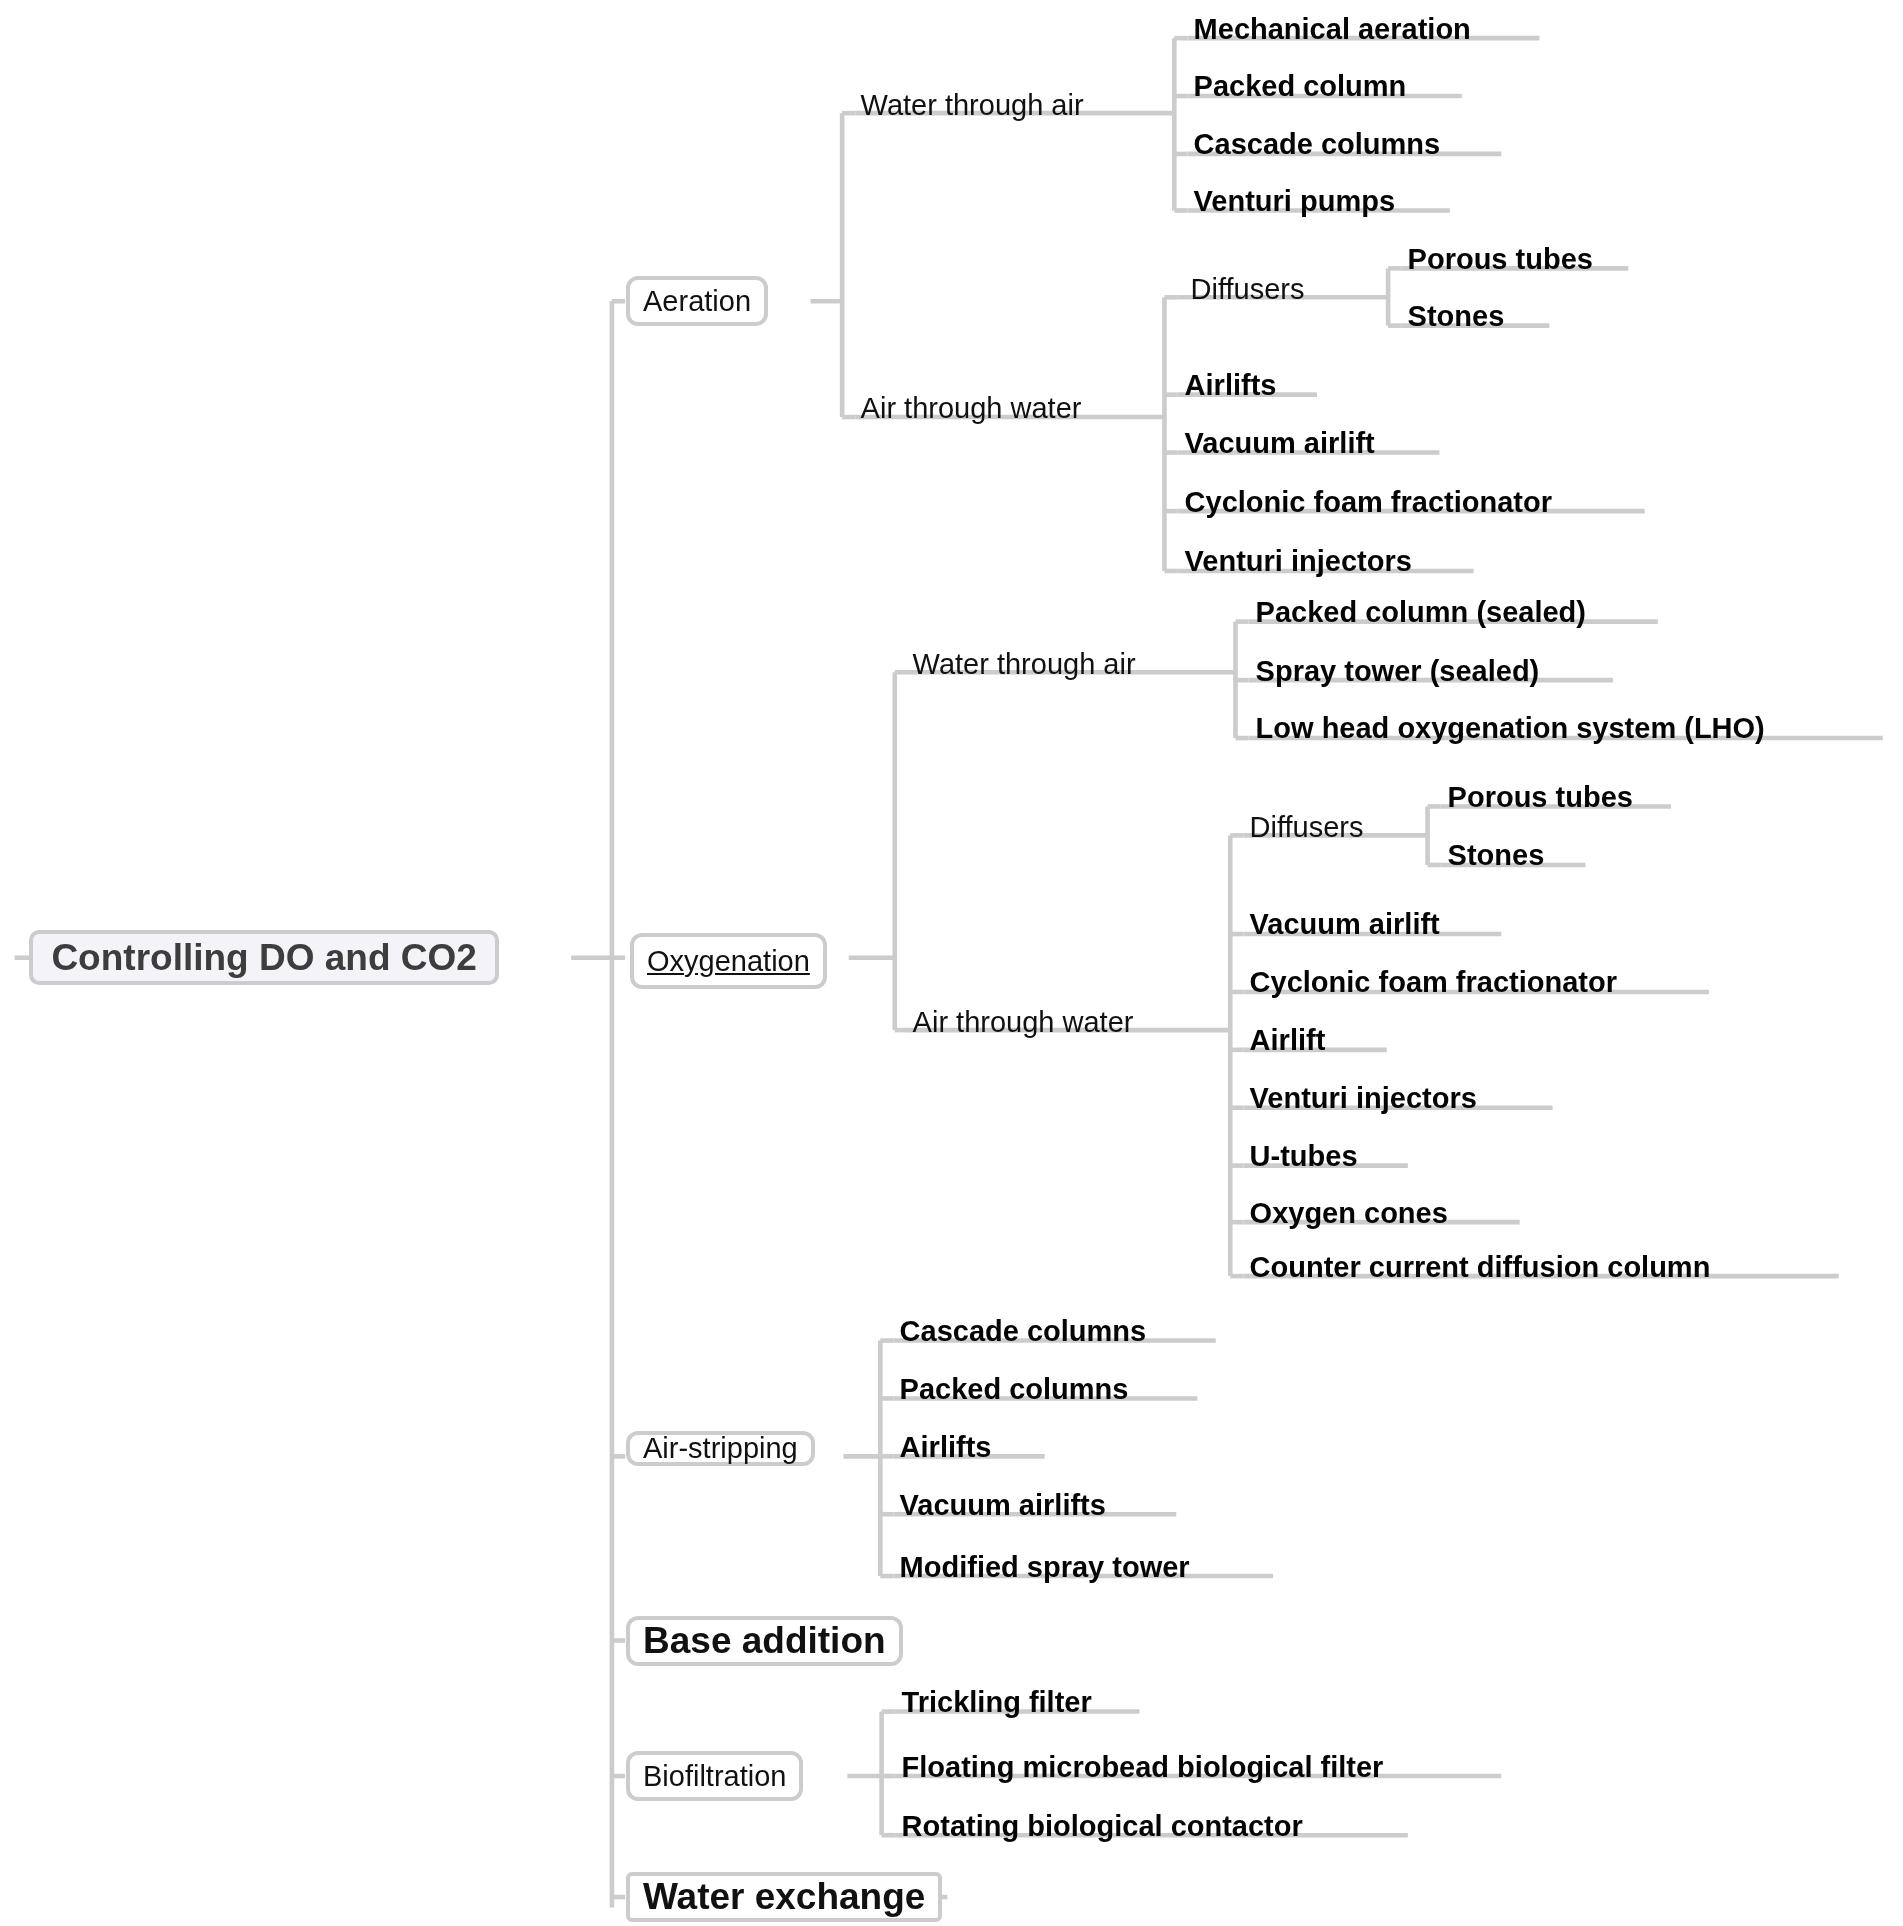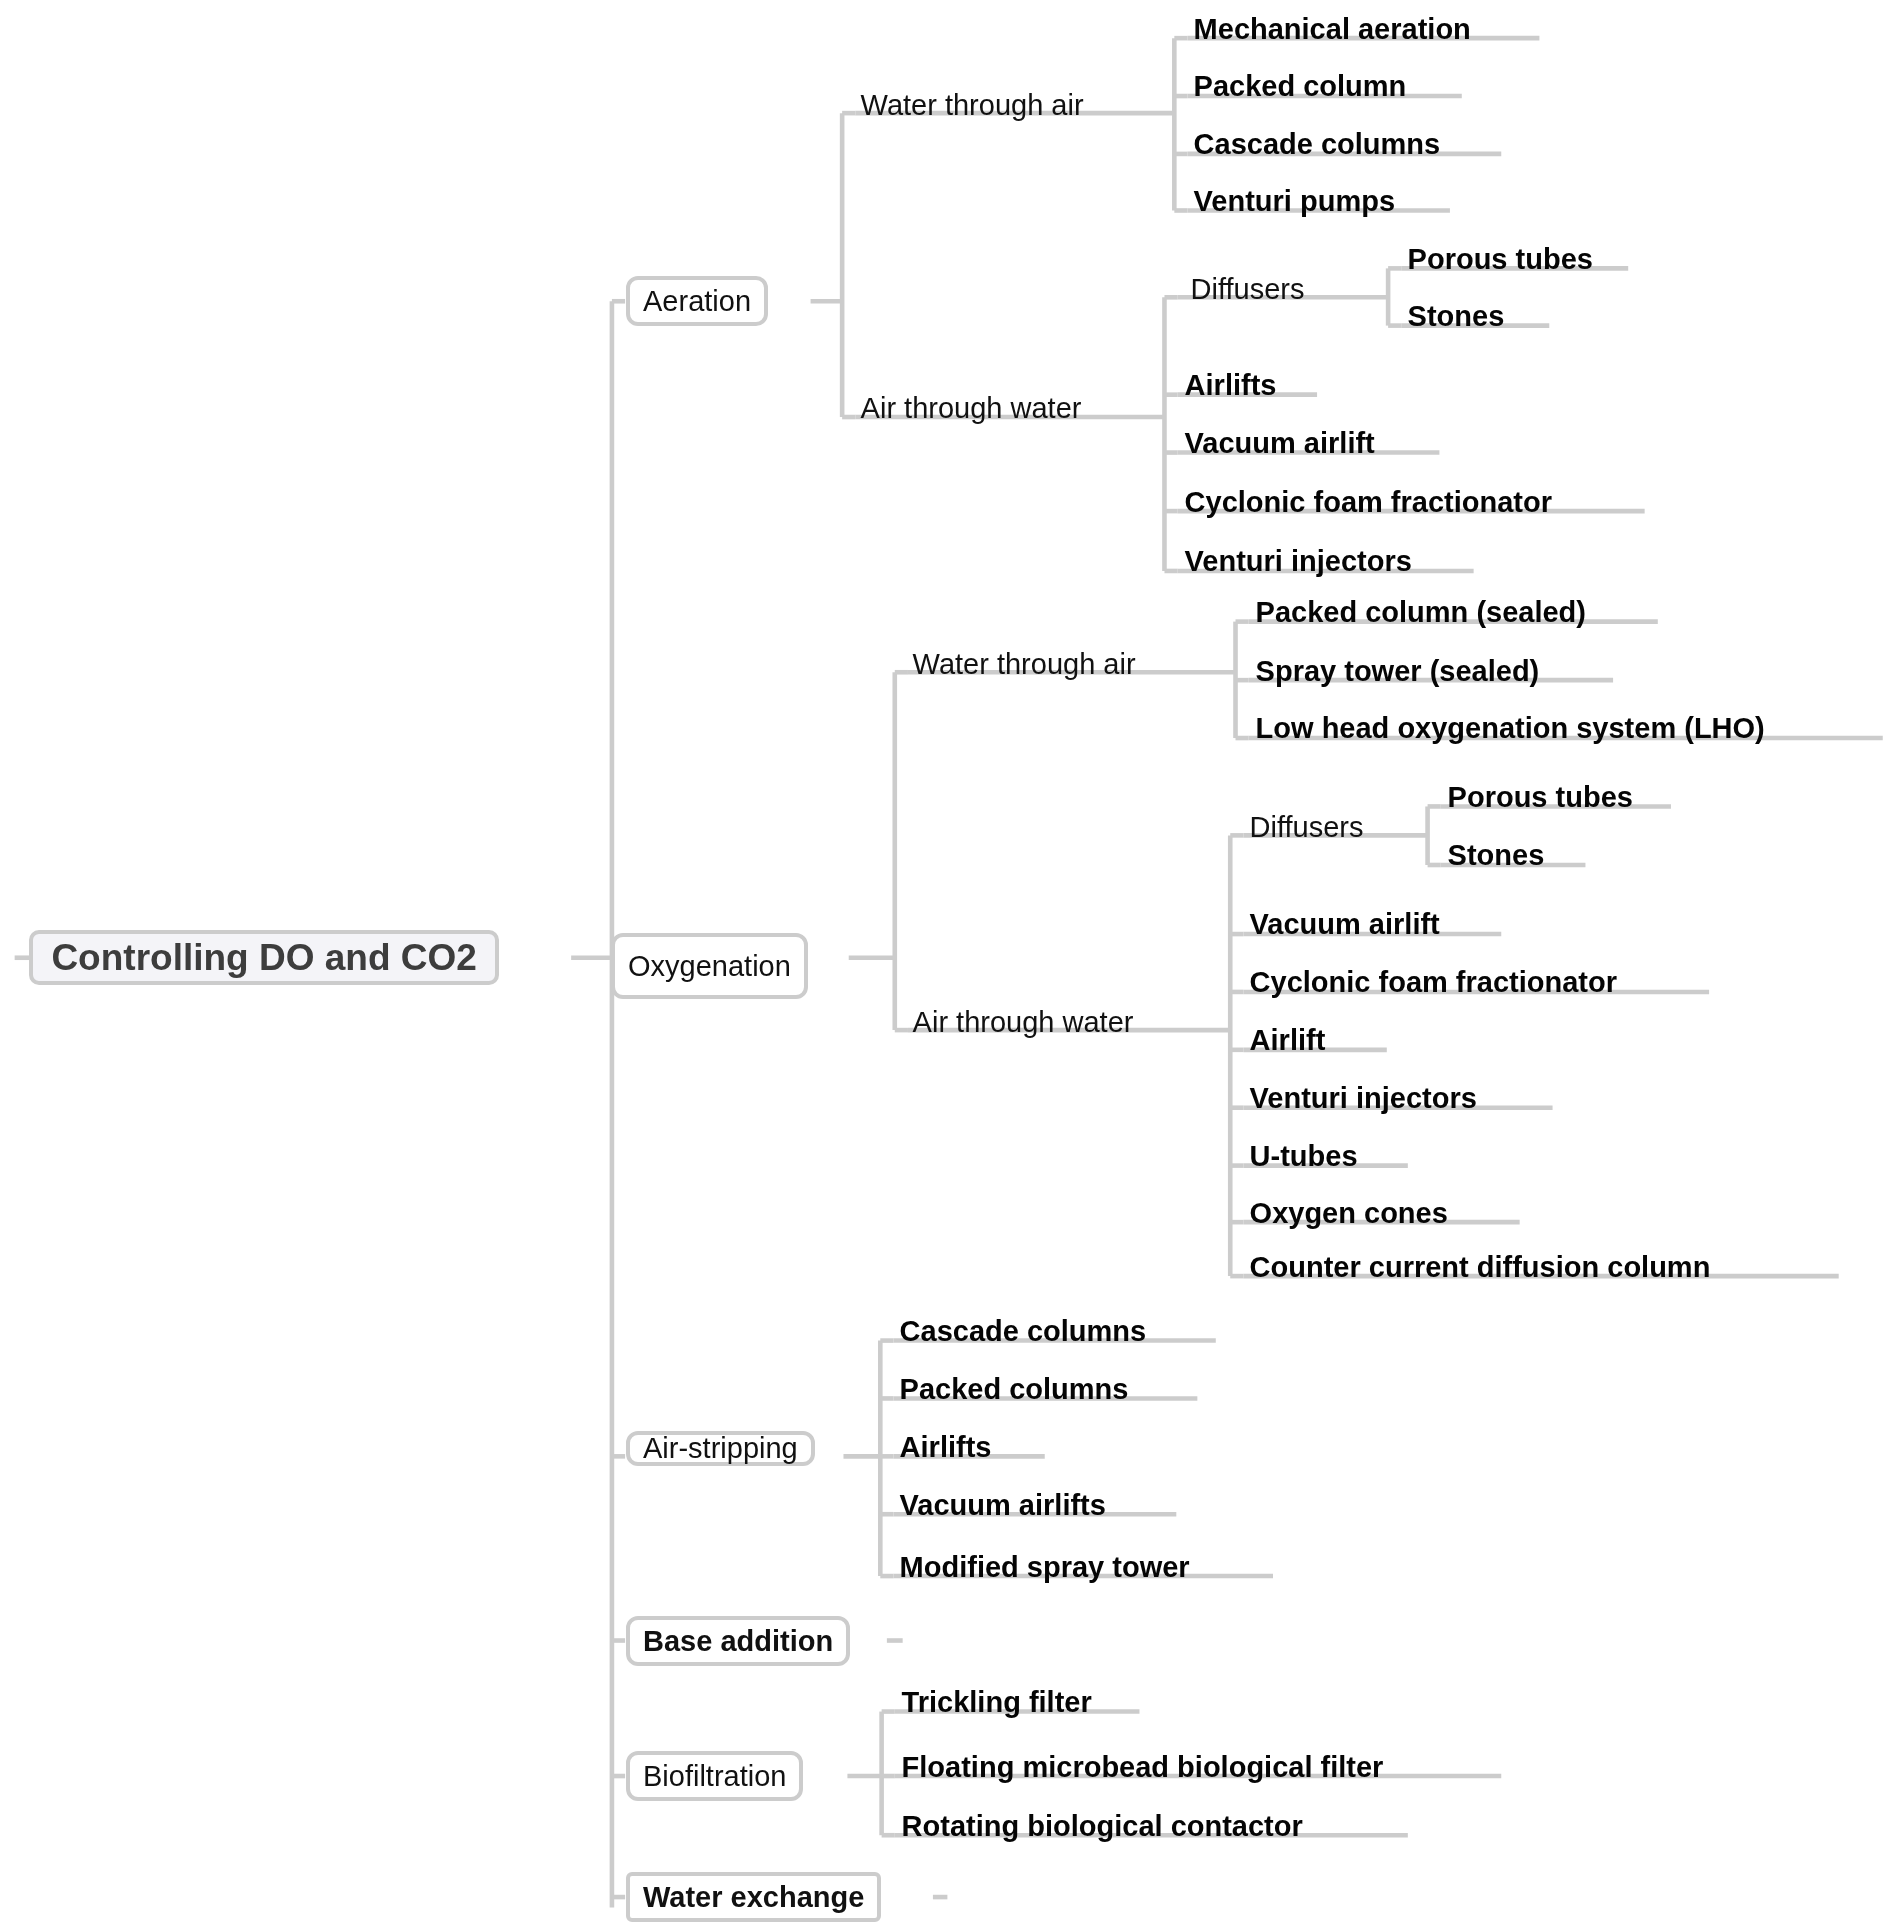--- a/index.html
+++ b/index.html
@@ -51,21 +51,21 @@
     font-size: 29px;
     padding: 0 13px;
   }
   
   .n-branch-leaf {
     background: #ffffff;
     border: 4px solid #cccccc;
     border-radius: 12px;
     color: #111111;
     font-weight: bold;
-    font-size: 29px;
+    font-size: 37px;
     padding: 8px 13px;
   }
   
   .n-mid {
     color: #111111;
     font-weight: normal;
     font-size: 29px;
     background: transparent;
     border: none;
     padding: 0 6.6px;
@@ -257,21 +257,21 @@
   <div class="node n-leaf" style="left:1178px; top:425px; height:37px;">
     <span>Vacuum airlift</span>
   </div>
   <div class="node n-leaf" style="left:1178px; top:484px; height:37px;">
     <span>Cyclonic foam fractionator</span>
   </div>
   <div class="node n-leaf" style="left:1178px; top:543px; height:37px;">
     <span>Venturi injectors</span>
   </div>
 
-  <div class="node n-branch" style="left:611px; top:933px; height:66px;">
+  <div class="node n-branch" style="left:630px; top:933px; height:56px;text-decoration:underline;">
     <span>Oxygenation</span>
   </div>
 
   <div class="node n-mid" style="left:906px; top:645px; height:38px;">
     <span>Water through air</span>
   </div>
   <div class="node n-leaf" style="left:1249px; top:594px; height:37px;">
     <span>Packed column (sealed)</span>
   </div>
   <div class="node n-leaf" style="left:1249px; top:653px; height:37px;">

